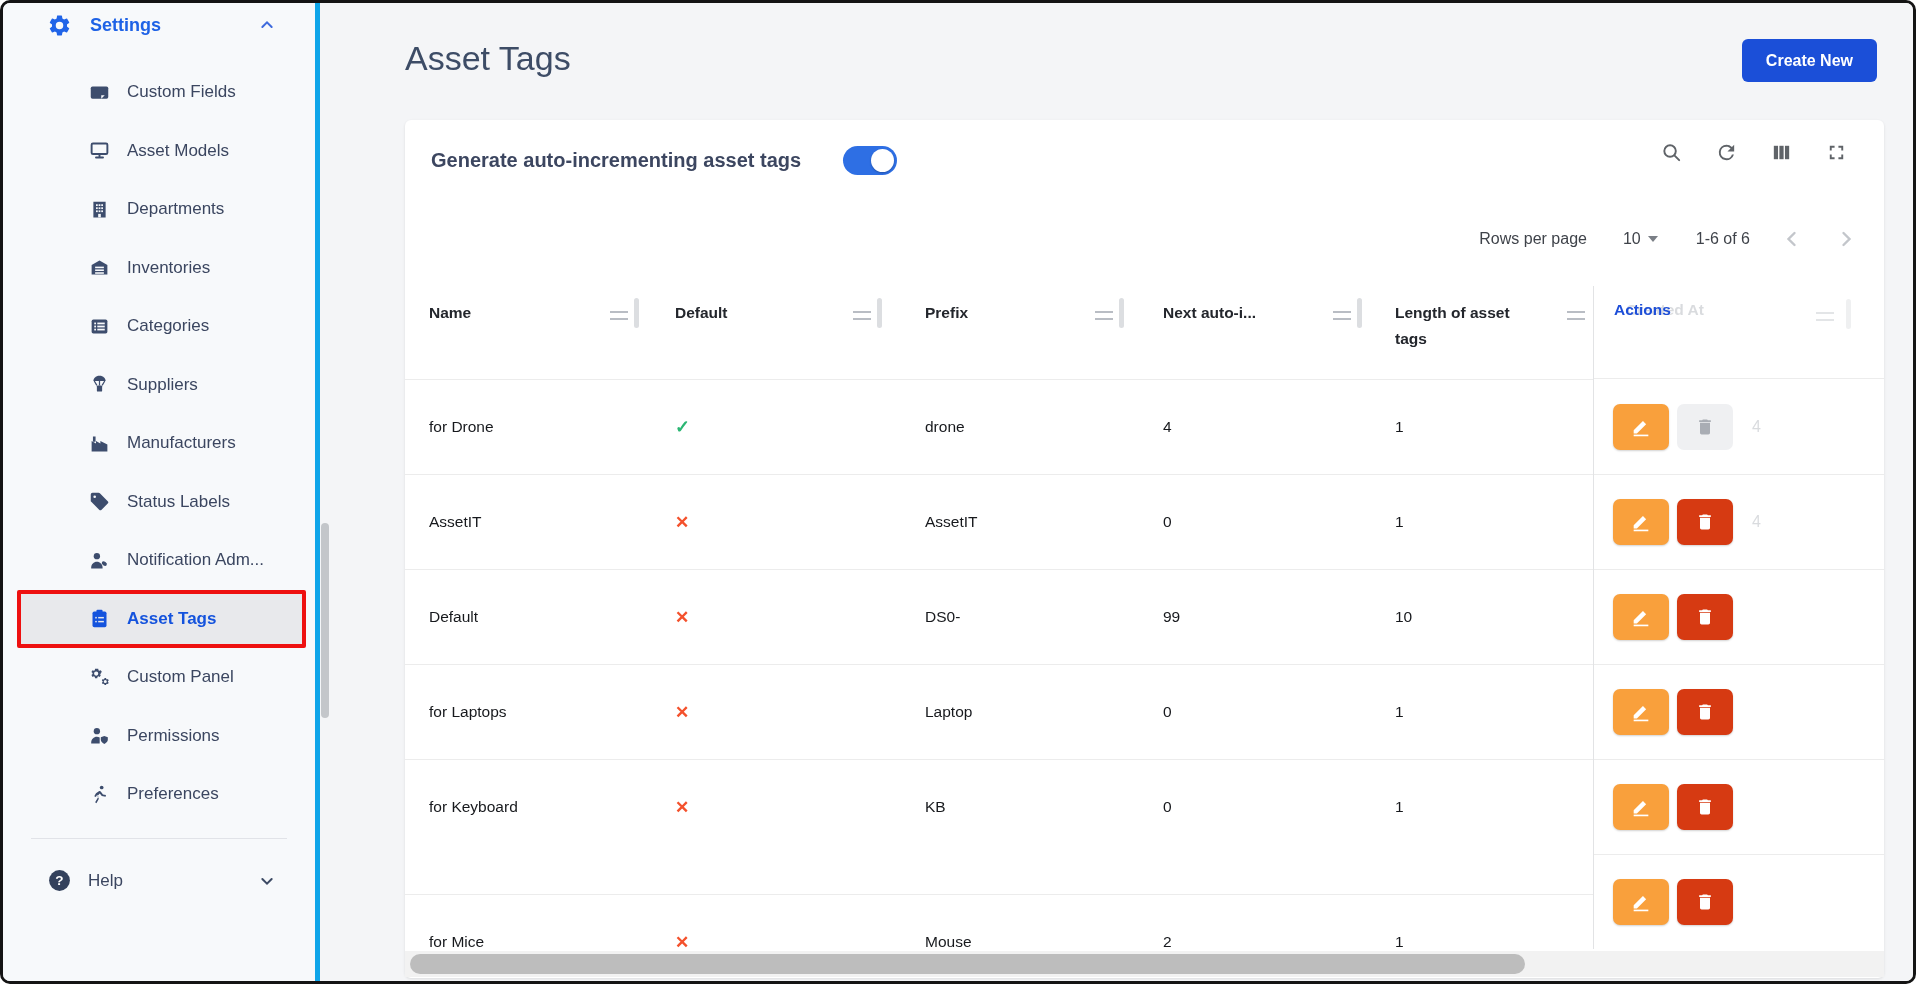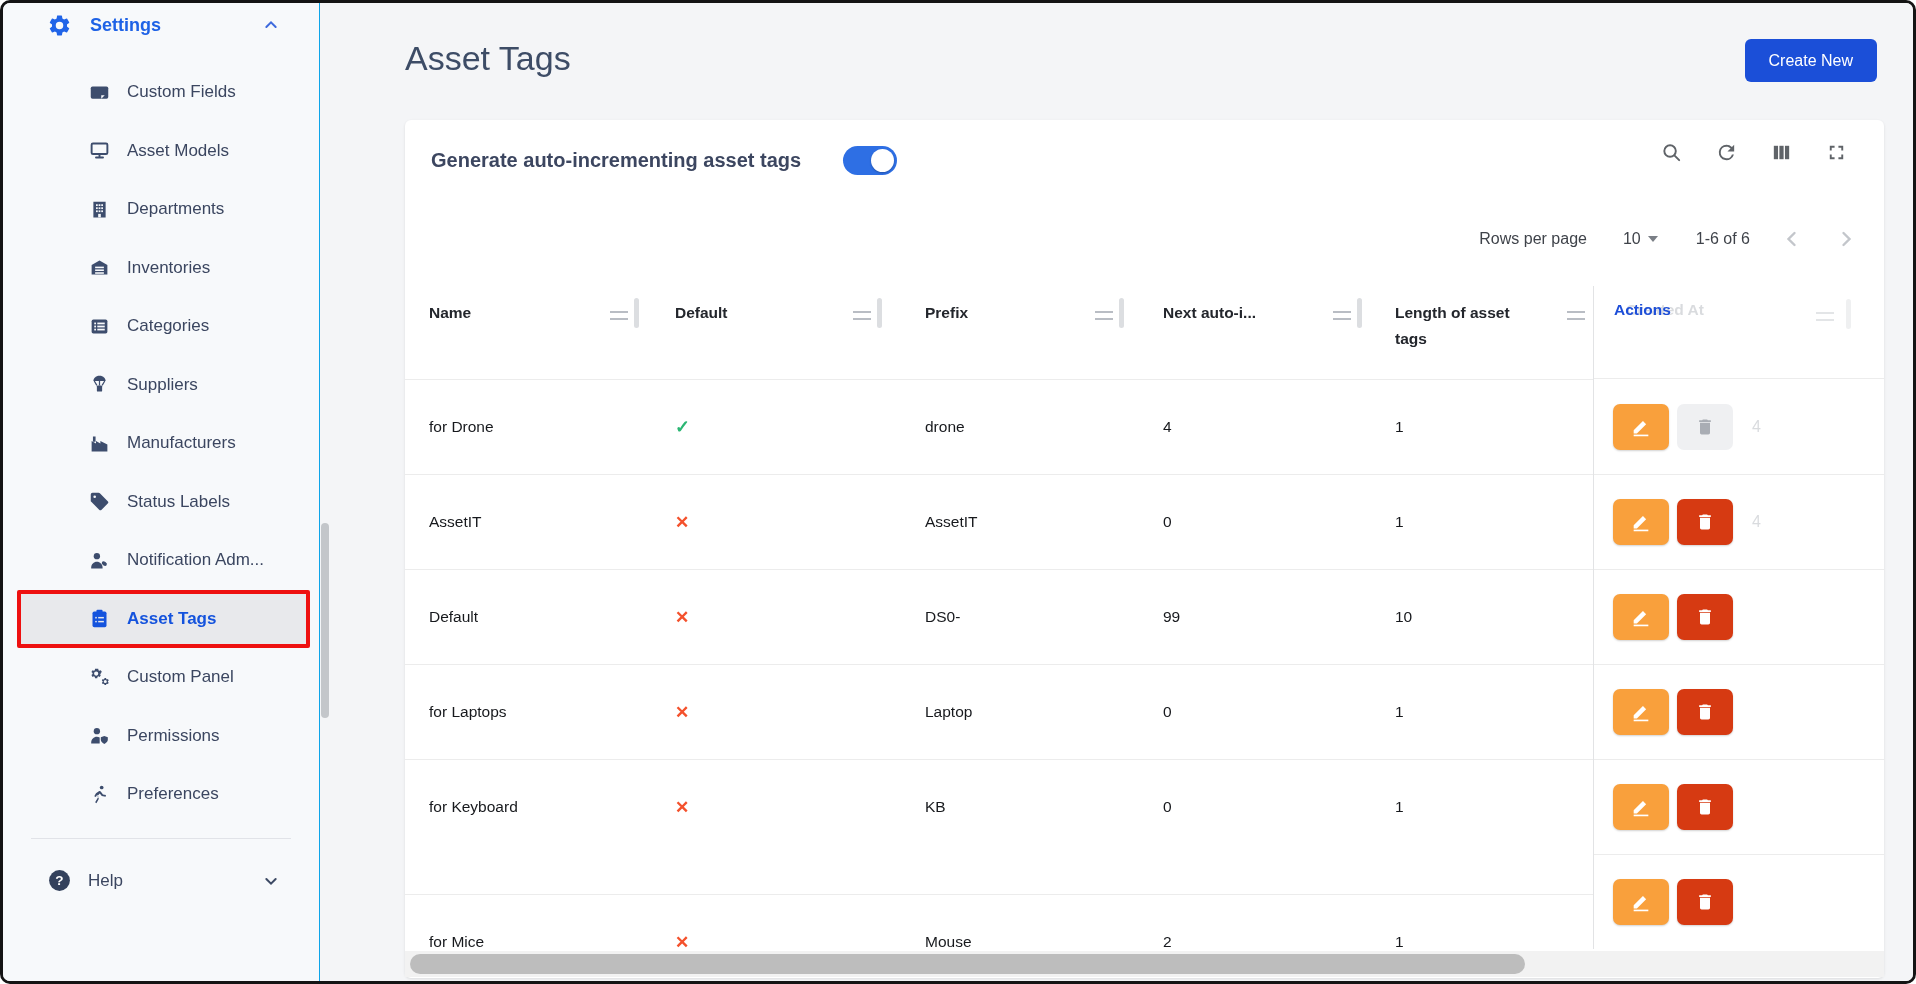--- a/index.html
+++ b/index.html
@@ -2,21 +2,21 @@
 <html><head>
 <meta charset="utf-8">
 <style>
   * { box-sizing: border-box; margin: 0; padding: 0; }
   body { background:#ffffff; font-family:"Liberation Sans", sans-serif; }
   .window{ position:relative; width:1916px; height:984px; border:3px solid #141414; border-radius:10px;
            overflow:hidden; background:#f4f5f7; }
 
   
   .sidebar{ position:absolute; left:0; top:0; width:317px; height:100%; background:#f7f9fb;
-            border-right:1px solid #0ea5e9; }
+            border-right:5px solid #0ea5e9; }
   .settings-row{ position:relative; height:44px; display:flex; align-items:center; padding-left:44px; cursor:pointer; }
   .settings-row .lbl{ margin-left:18px; font-size:18px; font-weight:700; color:#1e62e6; }
   .settings-row .chev{ position:absolute; right:40px; top:14px; color:#3f6bdd; }
   .nav{ margin-top:16px; }
   .item{ position:relative; height:58.5px; display:flex; align-items:center; padding-left:86px; cursor:pointer;
          color:#3d4d6d; }
   .item .lbl{ margin-left:17px; font-size:17px; font-weight:500; color:#3b4660; white-space:nowrap; }
   .item.selected{ background:#e8e9ec; border:4px solid #ee1010; border-radius:2px;
                   margin:0 9px 0 14px; padding-left:68px; color:#1453dd; }
   .item.selected .lbl{ color:#1453dd; font-weight:600; }
@@ -25,21 +25,21 @@
              padding-left:44px; cursor:pointer; color:#33415c; }
   .help-row .lbl{ margin-left:16px; font-size:17px; font-weight:500; color:#3b4660; }
   .help-row .chev{ position:absolute; right:40px; top:16px; color:#3c4a64; }
   .side-scroll{ position:absolute; left:318px; top:520px; width:8px; height:195px; background:#c3c6ca;
                 border-radius:4px; z-index:8; }
 
   
   .main{ position:absolute; left:318px; top:0; right:0; bottom:0; background:#f4f5f7; }
   .page-title{ position:absolute; left:84px; top:36px; font-size:34px; font-weight:500; color:#3d4c66; }
   .create-btn{ position:absolute; right:36px; top:36px; height:43px; padding:0 24px; background:#1b4fd8;
-               color:#ffffff; font-size:16px; font-weight:400; border:none; border-radius:6px; cursor:pointer;
+               color:#ffffff; font-size:16px; font-weight:700; border:none; border-radius:6px; cursor:pointer;
                font-family:"Liberation Sans", sans-serif; }
 
   .card{ position:absolute; left:84px; top:117px; width:1479px; height:858px; background:#ffffff;
          border-radius:6px; box-shadow:0 1px 3px rgba(0,0,0,.10); }
 
   .toggle-row{ position:absolute; left:26px; top:17px; height:46px; display:flex; align-items:center; }
   .toggle-label{ font-size:20px; font-weight:700; color:#3c4660; }
   .switch{ position:relative; width:54px; height:29px; border-radius:15px; background:#2e6fe4;
            margin-left:42px; cursor:pointer; }
   .switch .knob{ position:absolute; right:3px; top:3px; width:23px; height:23px; border-radius:50%;

